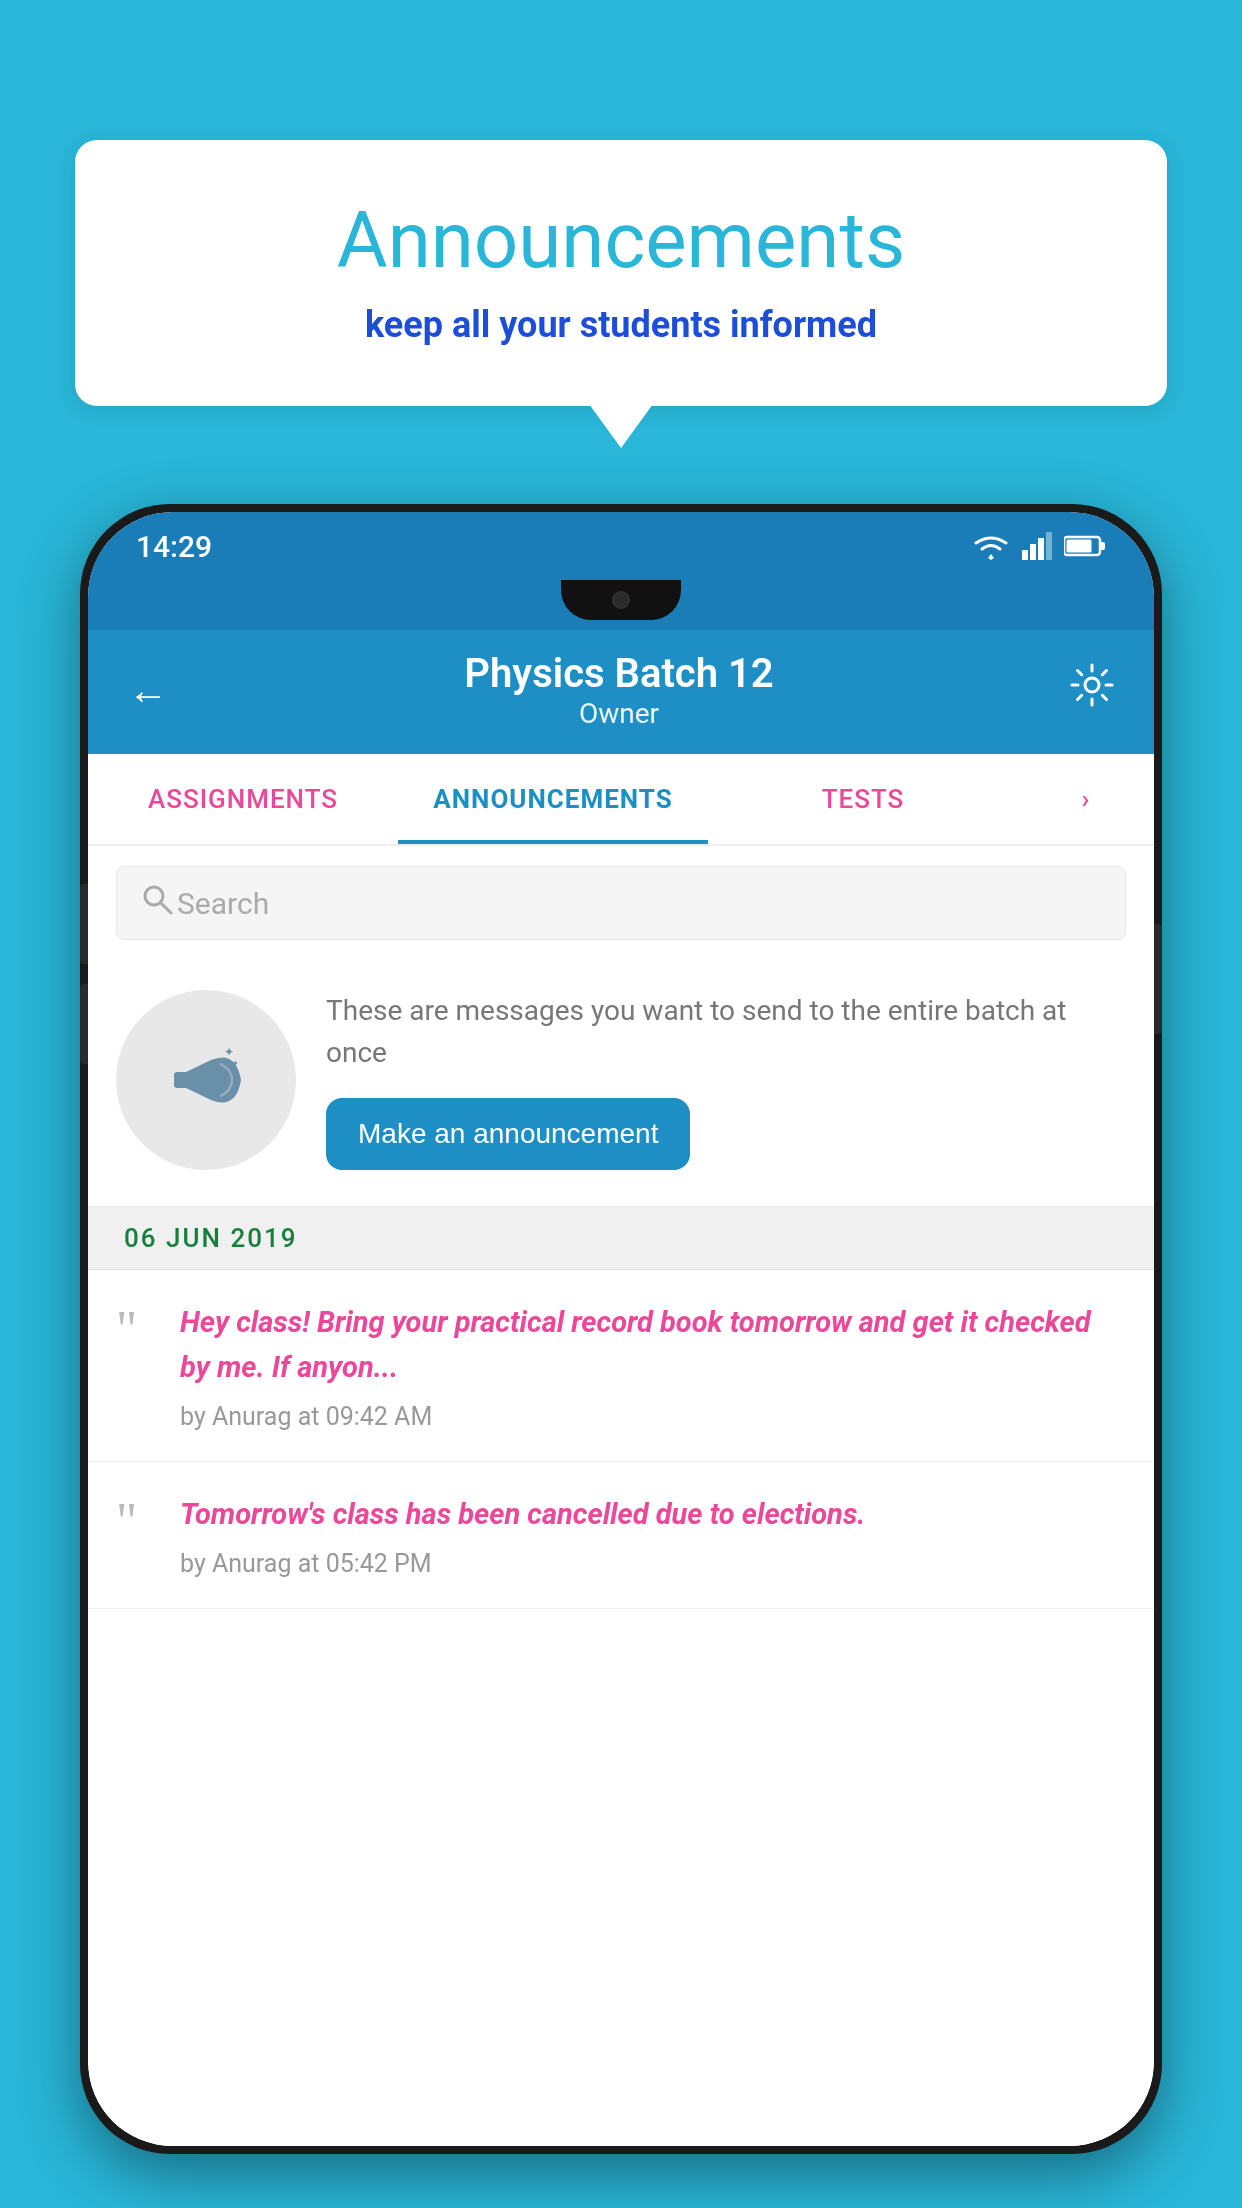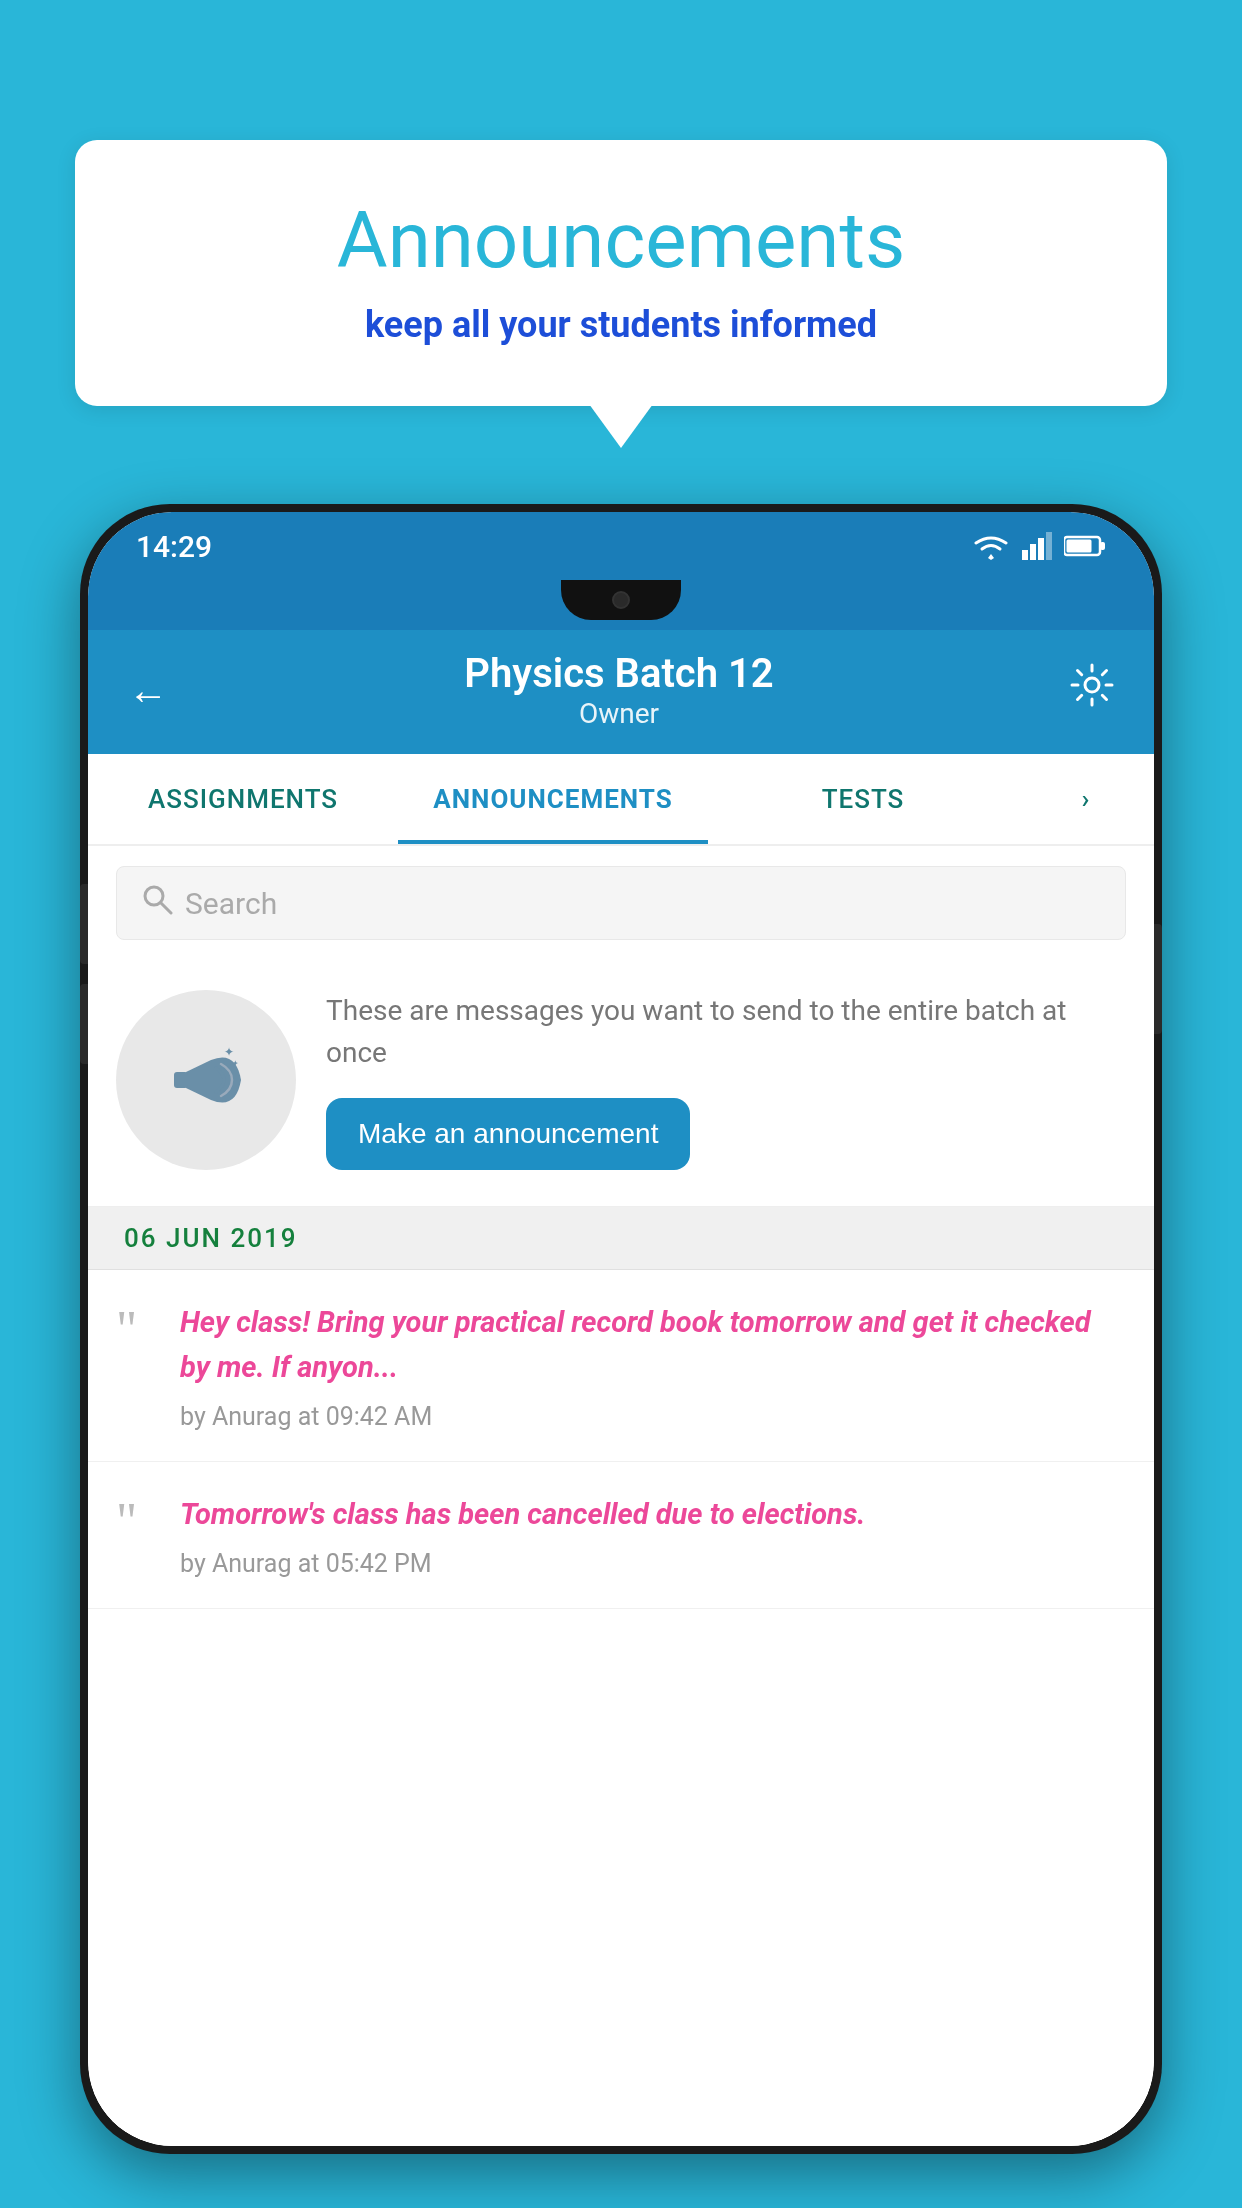--- a/index.html
+++ b/index.html
@@ -183,21 +183,21 @@
       background: white;
       display: flex;
       border-bottom: 2px solid #eee;
     }
 
     .tab {
       flex: 1;
       padding: 30px 10px;
       text-align: center;
       font-size: 26px;
-      color: #0f766e;
+      color: #ec4899;
       font-weight: 500;
       letter-spacing: 1px;
       position: relative;
       cursor: pointer;
     }
 
     .tab.active {
       color: #1e8fc4;
       font-weight: 700;
     }
@@ -224,21 +224,21 @@
       padding: 20px 28px;
       background: white;
     }
 
     .search-bar {
       background: #f5f5f5;
       border-radius: 8px;
       display: flex;
       align-items: center;
       padding: 16px 24px;
-      gap: 12px;
+      gap: 4px;
       border: 1px solid #e8e8e8;
     }
 
     .search-icon {
       font-size: 32px;
       color: #999;
     }
 
     .search-text {
       font-size: 30px;

